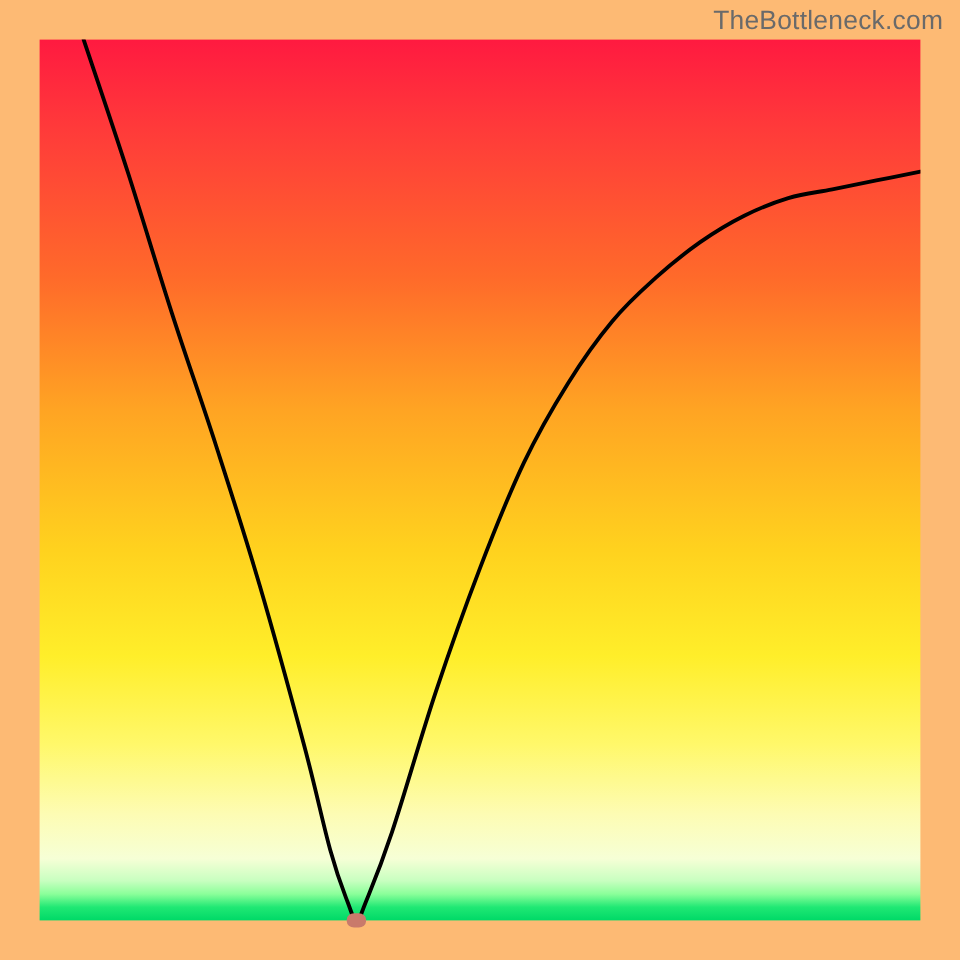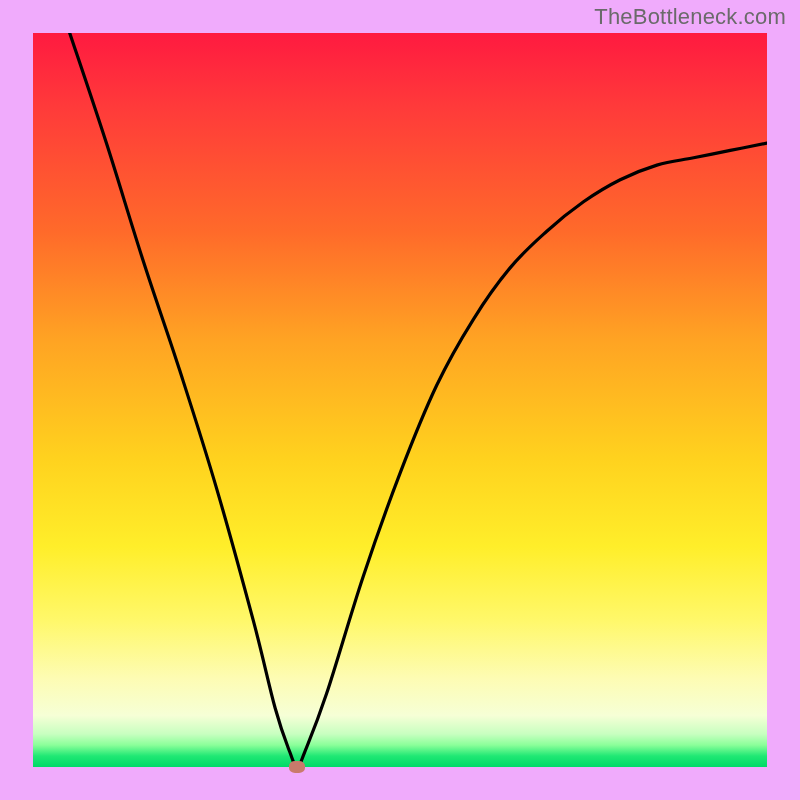--- a/index.html
+++ b/index.html
@@ -7,21 +7,21 @@
     padding: 0;
     width: 800px;
     height: 800px;
     background: #000000;
     font-family: Arial, Helvetica, sans-serif;
   }
   .frame {
     position: relative;
     width: 800px;
     height: 800px;
-    background: #f0abfc;
+    background: #fdba74;
   }
   .plot-area {
     position: absolute;
     left: 33px;
     top: 33px;
     width: 734px;
     height: 734px;
     
     background: linear-gradient(
       to bottom,

